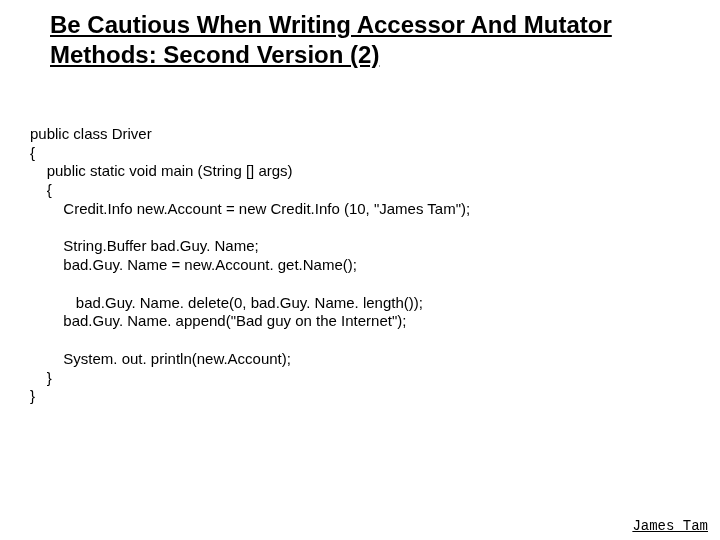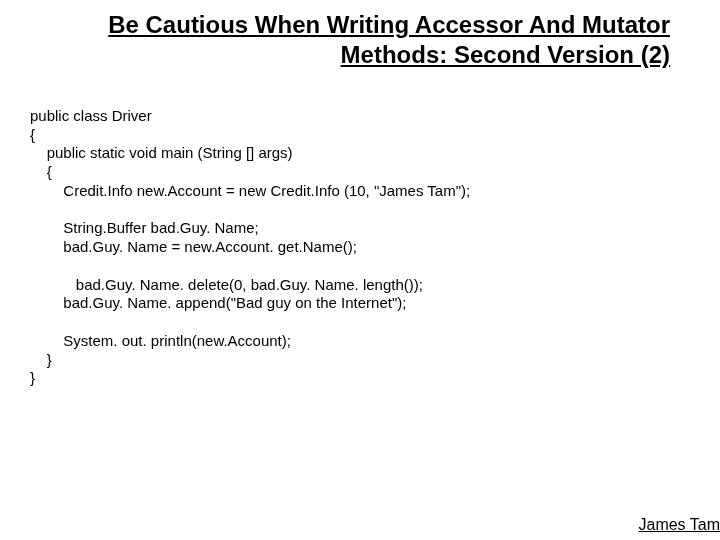--- a/index.html
+++ b/index.html
@@ -6,41 +6,41 @@
     body {
       width: 720px;
       height: 540px;
       background: #fff;
       font-family: Arial, Helvetica, sans-serif;
       color: #000;
       position: relative;
       padding: 10px 30px;
     }
     .title {
-      text-align: right;
+      text-align: left;
       font-size: 24px;
       font-weight: bold;
       text-decoration: underline;
       line-height: 1.25;
-      margin-bottom: 18px;
+      margin-bottom: 36px;
       padding: 0 20px;
     }
     .code {
       font-size: 15px;
       line-height: 1.25;
       white-space: pre;
       font-family: Arial, Helvetica, sans-serif;
     }
     .footer {
       position: absolute;
       bottom: 6px;
-      right: 0;
-      font-size: 16px;
+      right: 12px;
+      font-size: 14px;
       text-decoration: underline;
-      font-family: Liberation Sans, sans-serif;
+      font-family: Liberation Mono, monospace;
     }
   </style>
 </head>
 <body>
 
 <div class="title">Be Cautious When Writing Accessor And Mutator Methods: Second Version (2)</div>
 
 <div class="code">
 <span>public class Driver</span>
 <span>{</span>

